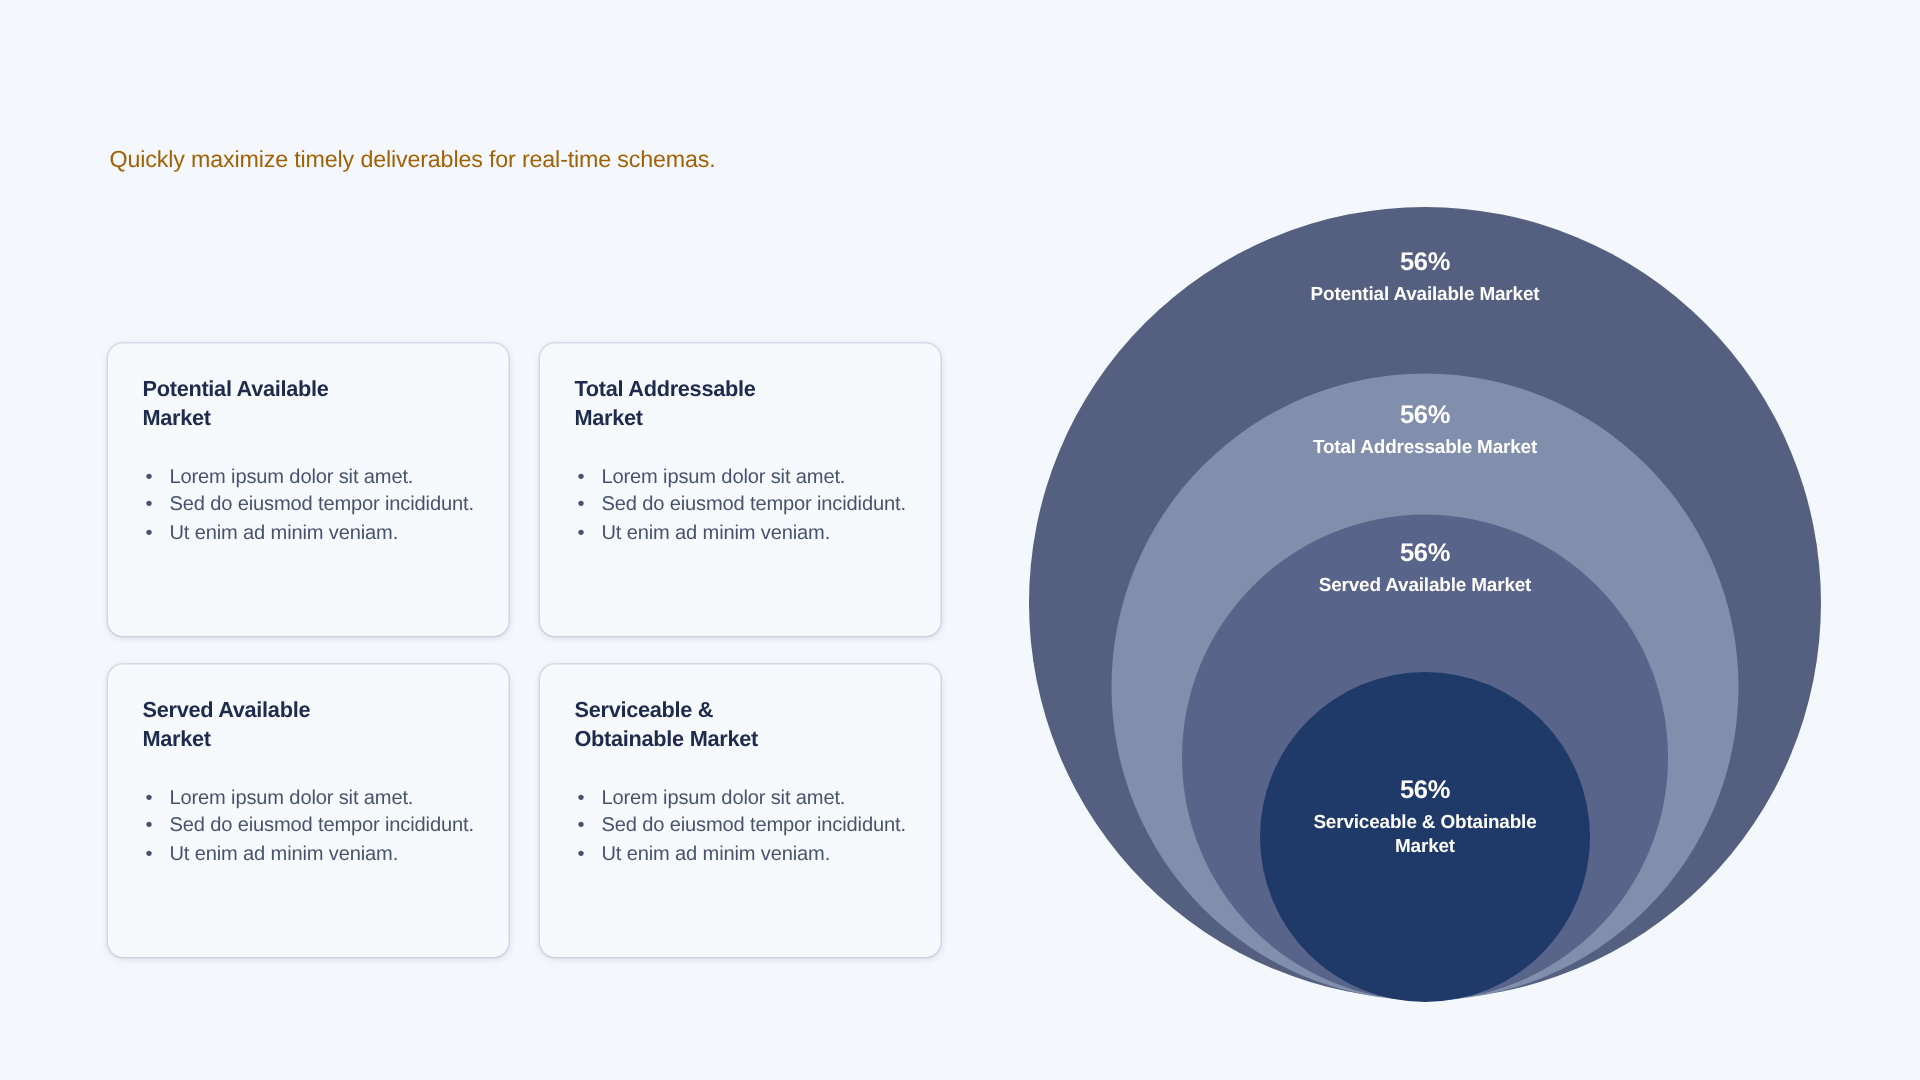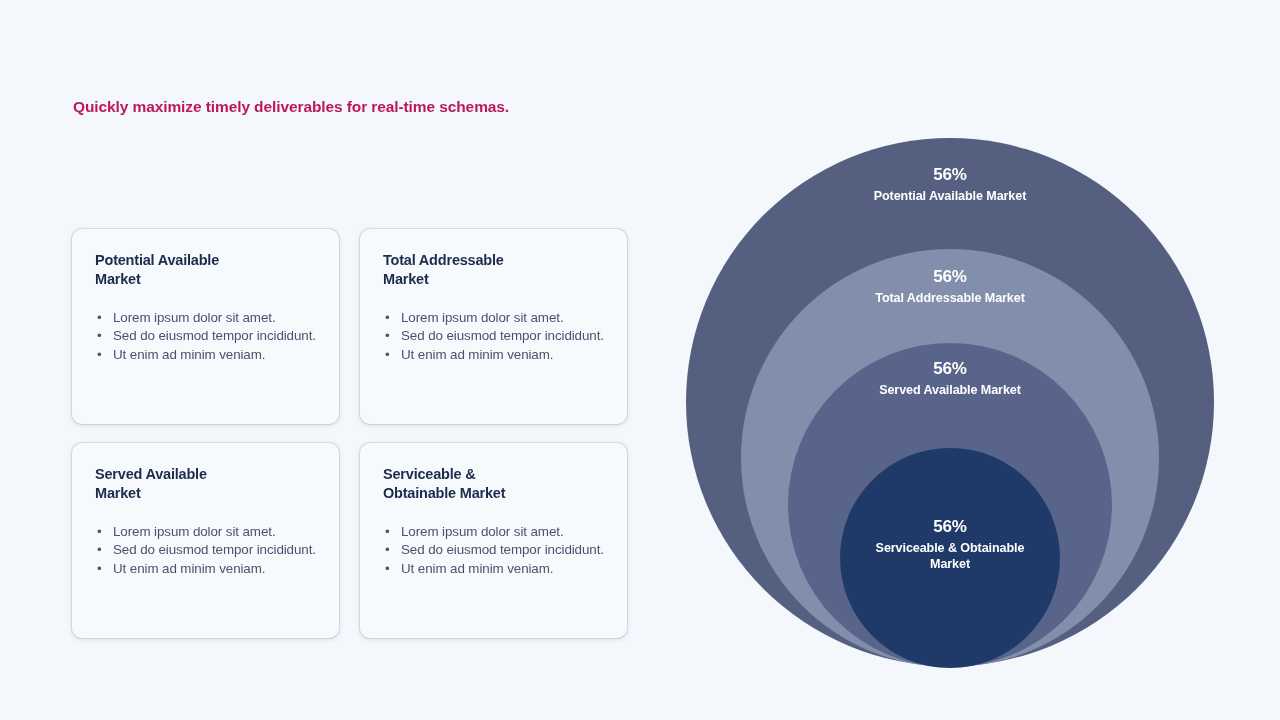--- a/index.html
+++ b/index.html
@@ -28,24 +28,23 @@
     font-weight: bold;
     color: #2ecc82;
     letter-spacing: -0.5px;
     line-height: 1.05;
     margin: 0;
     padding: 0;
   }
 
   #page-subtitle {
     font-size: 15.5px;
-    color: #be185d;
+    color: #a16207;
     margin-top: 28px;
     letter-spacing: -0.1px;
-    font-weight: bold;
   }
 
   
   #cards-grid {
     position: absolute;
     left: 72px;
     top: 229px;
     width: 556px;
     display: grid;
     grid-template-columns: 267px 267px;

